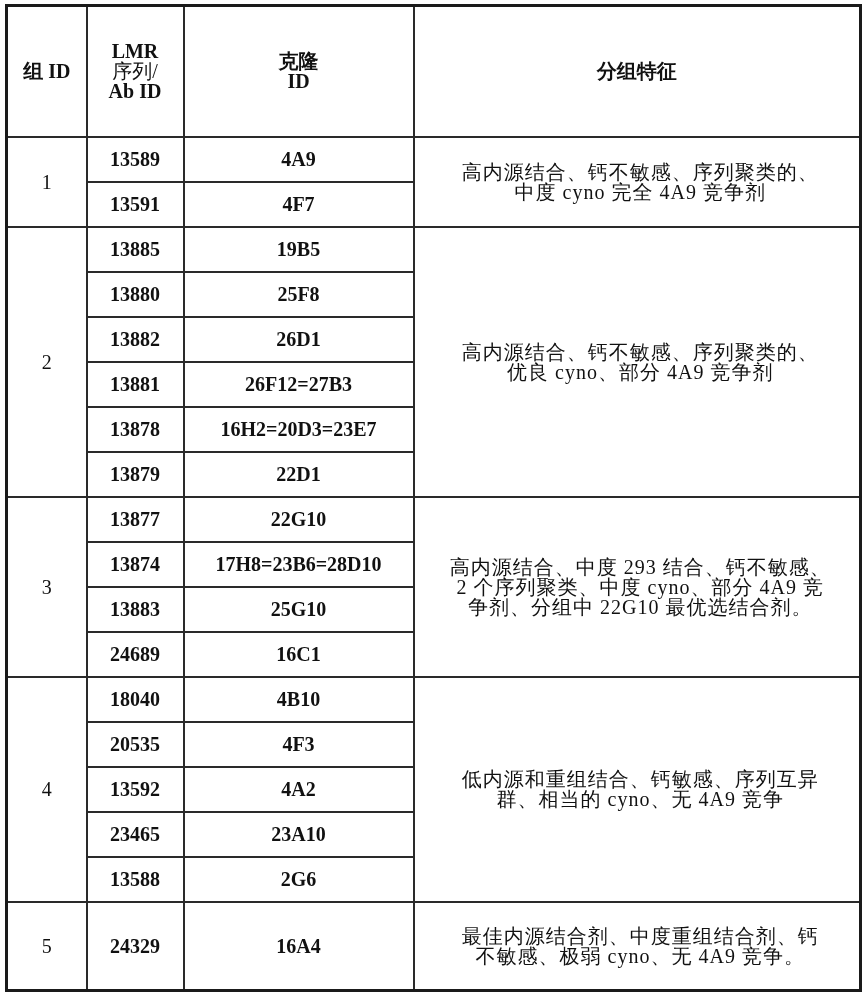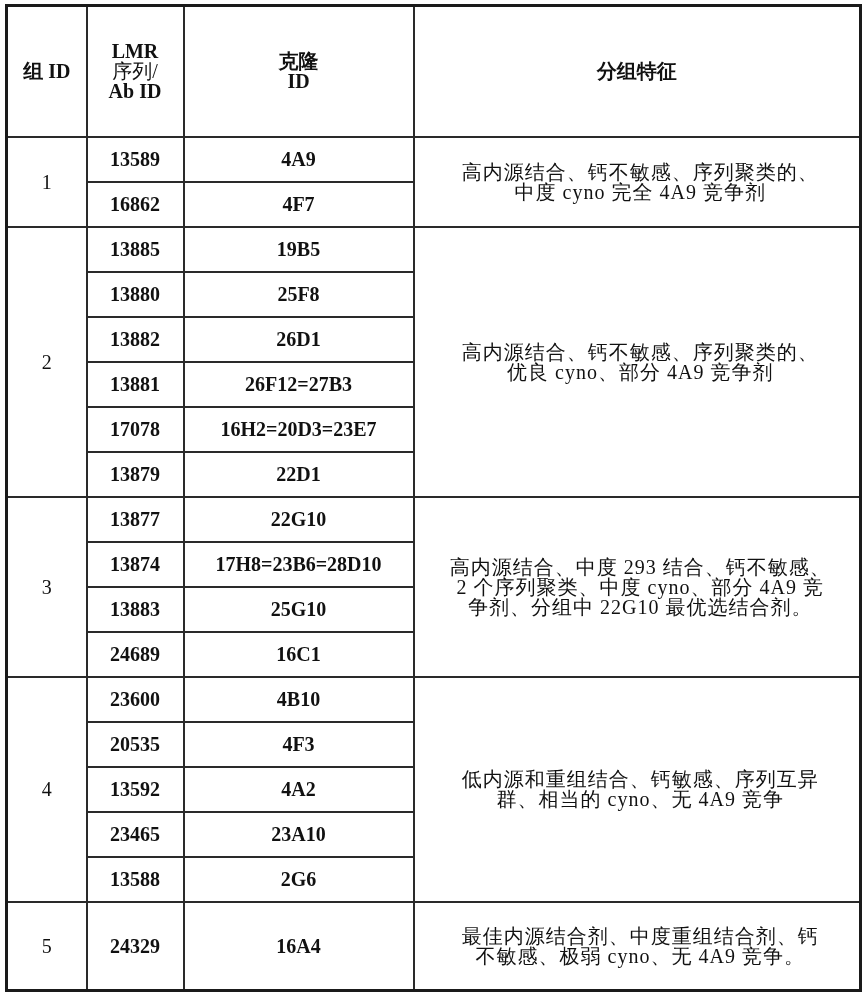--- a/index.html
+++ b/index.html
@@ -77,21 +77,21 @@
     <tr class="row">
       <td class="gid" rowspan="2">1</td>
       <td class="lmr">13589</td>
       <td class="clone">4A9</td>
       <td class="feat" rowspan="2">
         <span class="ln">高内源结合、钙不敏感、序列聚类的、</span>
         <span class="ln">中度 cyno 完全 4A9 竞争剂</span>
       </td>
     </tr>
     <tr class="row">
-      <td class="lmr">16862</td>
+      <td class="lmr">13591</td>
       <td class="clone">4F7</td>
     </tr>
 
     <tr class="row">
       <td class="gid" rowspan="6">2</td>
       <td class="lmr">13885</td>
       <td class="clone">19B5</td>
       <td class="feat" rowspan="6">
         <span class="ln">高内源结合、钙不敏感、序列聚类的、</span>
         <span class="ln">优良 cyno、部分 4A9 竞争剂</span>
@@ -103,21 +103,21 @@
     </tr>
     <tr class="row">
       <td class="lmr">13882</td>
       <td class="clone">26D1</td>
     </tr>
     <tr class="row">
       <td class="lmr">13881</td>
       <td class="clone">26F12=27B3</td>
     </tr>
     <tr class="row">
-      <td class="lmr">17078</td>
+      <td class="lmr">13878</td>
       <td class="clone">16H2=20D3=23E7</td>
     </tr>
     <tr class="row">
       <td class="lmr">13879</td>
       <td class="clone">22D1</td>
     </tr>
 
     <tr class="row">
       <td class="gid" rowspan="4">3</td>
       <td class="lmr">13877</td>
@@ -136,21 +136,21 @@
       <td class="lmr">13883</td>
       <td class="clone">25G10</td>
     </tr>
     <tr class="row">
       <td class="lmr">24689</td>
       <td class="clone">16C1</td>
     </tr>
 
     <tr class="row">
       <td class="gid" rowspan="5">4</td>
-      <td class="lmr">23600</td>
+      <td class="lmr">18040</td>
       <td class="clone">4B10</td>
       <td class="feat" rowspan="5">
         <span class="ln">低内源和重组结合、钙敏感、序列互异</span>
         <span class="ln">群、相当的 cyno、无 4A9 竞争</span>
       </td>
     </tr>
     <tr class="row">
       <td class="lmr">20535</td>
       <td class="clone">4F3</td>
     </tr>

